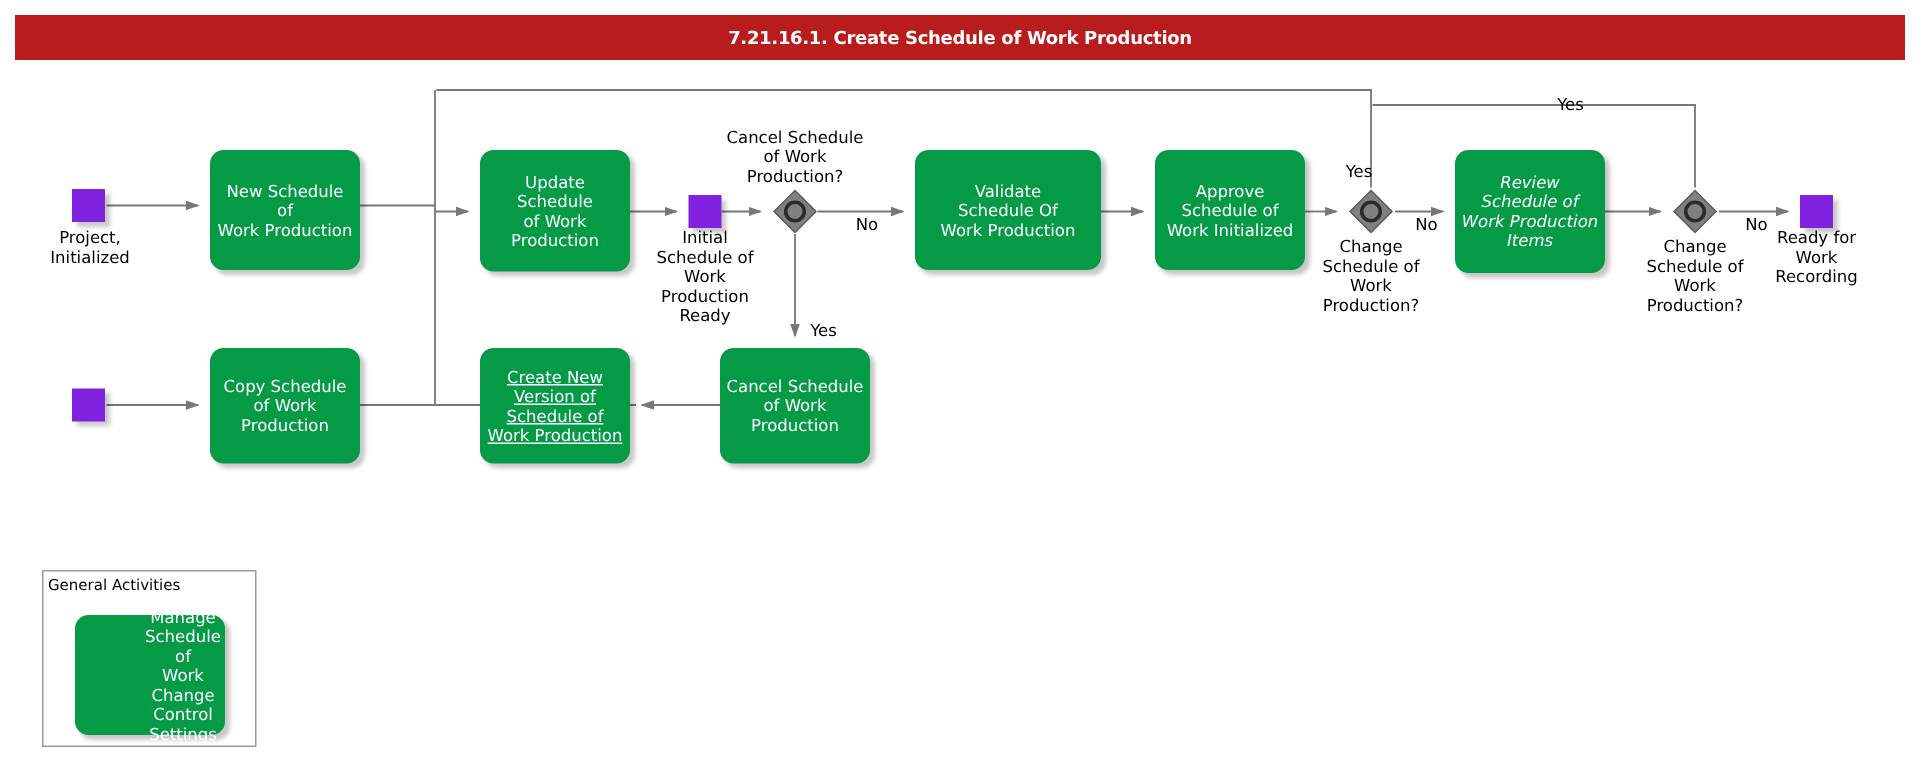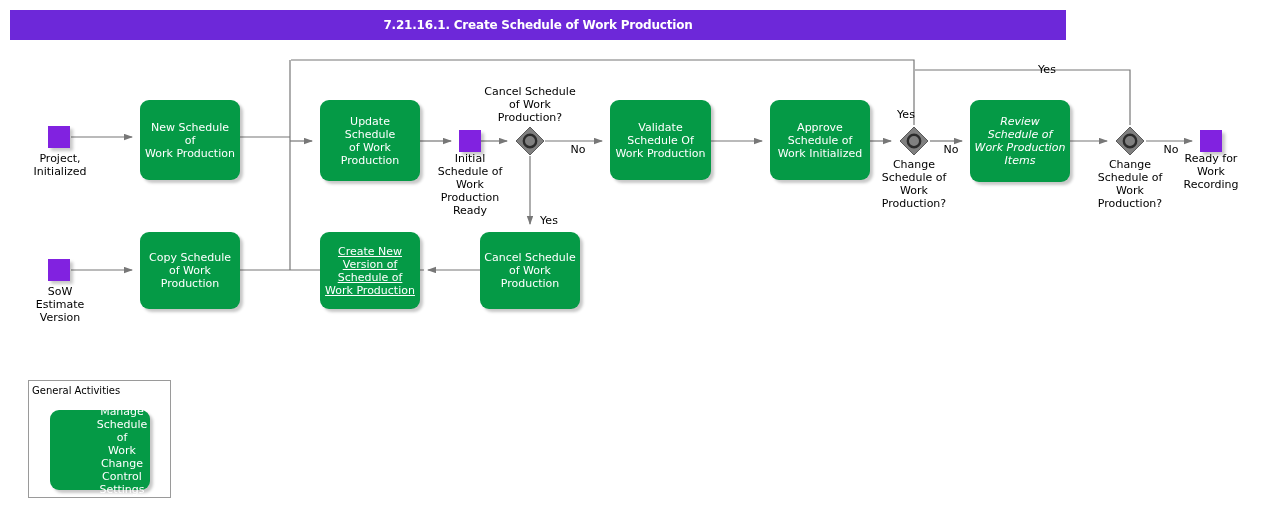--- a/index.html
+++ b/index.html
@@ -13,23 +13,23 @@
     position: relative;
     font-family: "DejaVu Sans", sans-serif;
     overflow: hidden;
   }
 
   
   #title-bar {
     position: absolute;
     left: 10px;
     top: 10px;
-    width: 1056px;
+    width: 1260px;
     height: 30px;
-    background: #6d28d9;
+    background: #b91c1c;
     color: #ffffff;
     font-size: 12px;
     font-weight: bold;
     display: flex;
     align-items: center;
     justify-content: center;
     letter-spacing: -0.2px;
   }
 
   
@@ -170,23 +170,20 @@
 
       <path d="M1146,141 L1192,141" marker-end="url(#arrow)"></path>
     </g>
   </svg>
 
   <div class="event" style="left:48px; top:126px;"></div>
   <div class="lbl" style="left:10px; top:152px; width:100px;">Project,
 Initialized</div>
 
   <div class="event" style="left:48px; top:259px;"></div>
-  <div class="lbl" style="left:10px; top:285px; width:100px;">SoW
-Estimate
-Version</div>
 
   <div class="event" style="left:459px; top:130px;"></div>
   <div class="lbl" style="left:425px; top:152px; width:90px;">Initial
 Schedule of
 Work
 Production
 Ready</div>
 
   <div class="event" style="left:1200px; top:130px;"></div>
   <div class="lbl" style="left:1166px; top:152px; width:90px;">Ready for
@@ -216,21 +213,21 @@
 Schedule of
 Work Production</span>
   </div>
 
   <div class="task" style="left:480px; top:232px; width:100px; height:77px;">
     <span style="white-space:pre-line;">Cancel Schedule
 of Work
 Production</span>
   </div>
 
-  <div class="task" style="left:610px; top:100px; width:101px; height:80px;">
+  <div class="task" style="left:610px; top:100px; width:124px; height:80px;">
     <span style="white-space:pre-line;">Validate
 Schedule Of
 Work Production</span>
   </div>
 
   <div class="task" style="left:770px; top:100px; width:100px; height:80px;">
     <span style="white-space:pre-line;">Approve
 Schedule of
 Work Initialized</span>
   </div>

